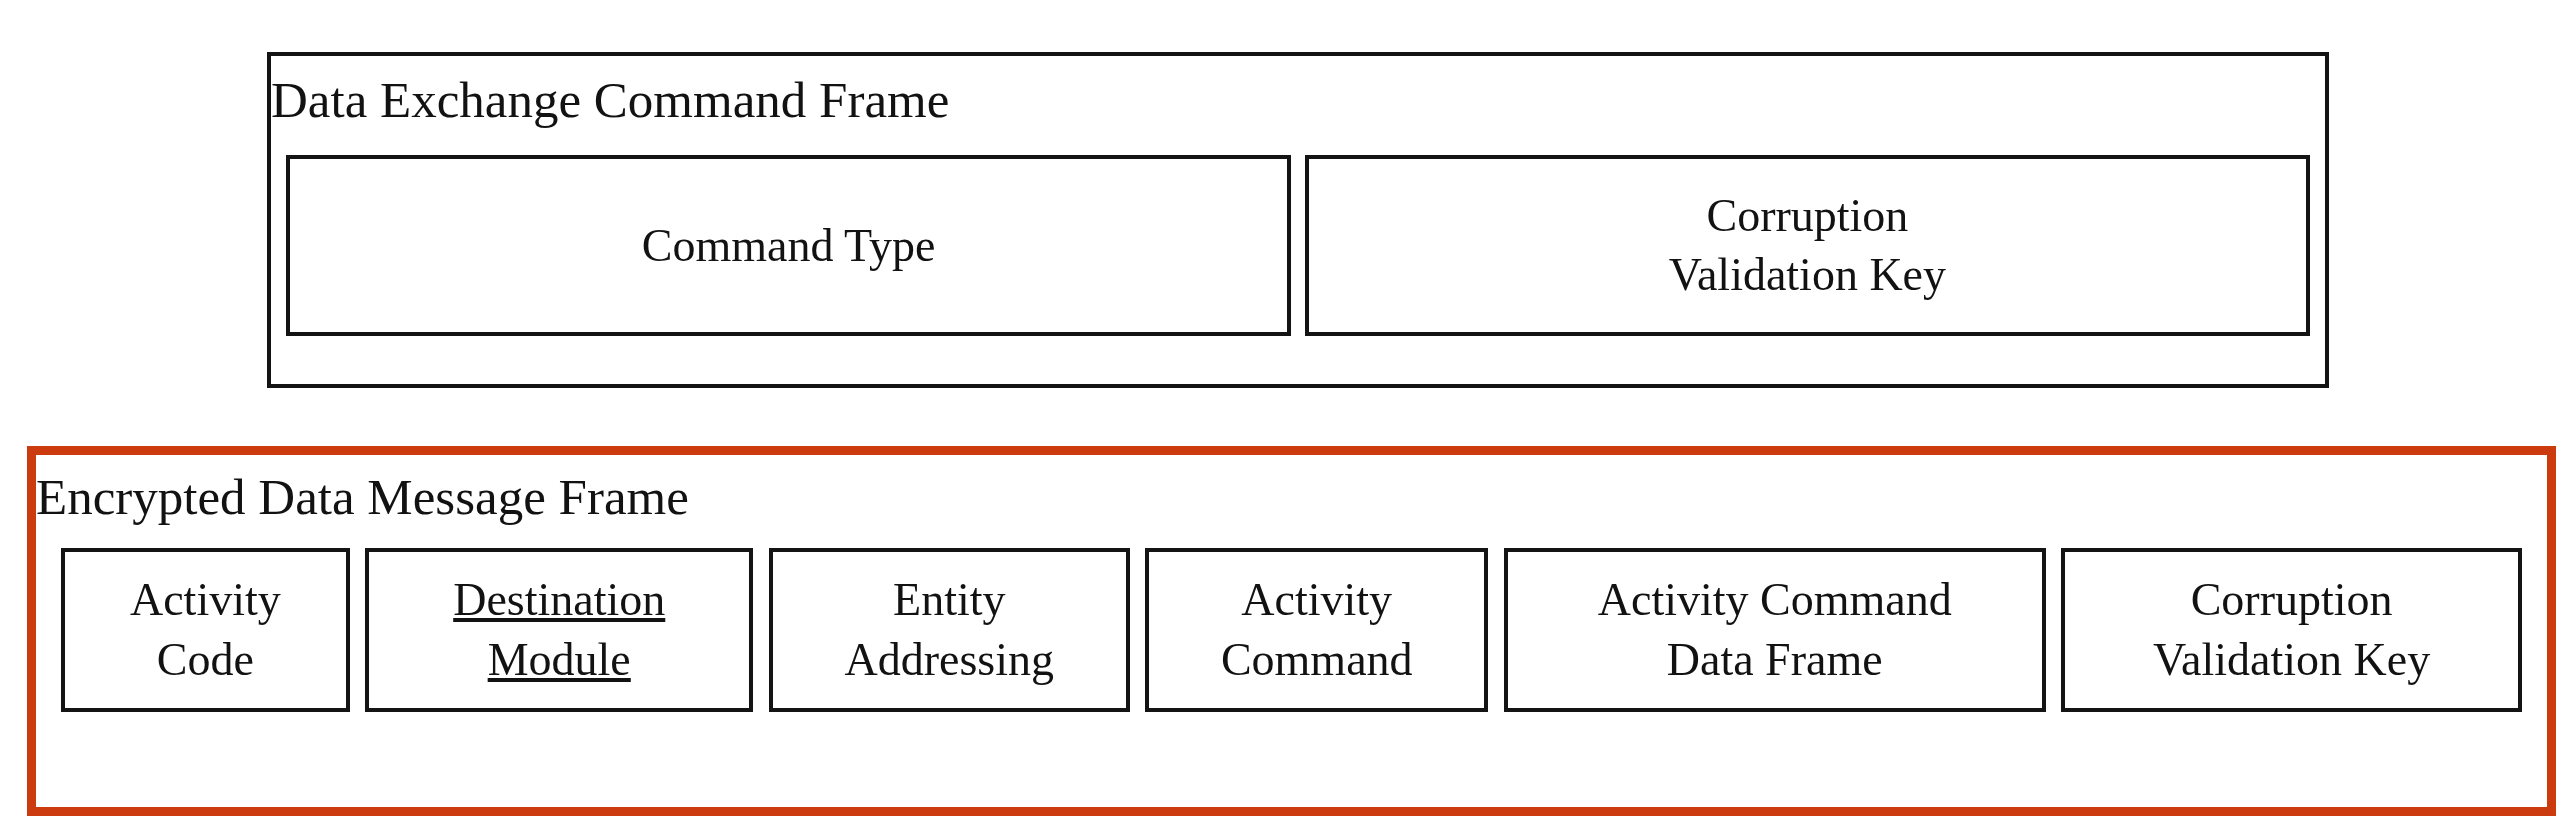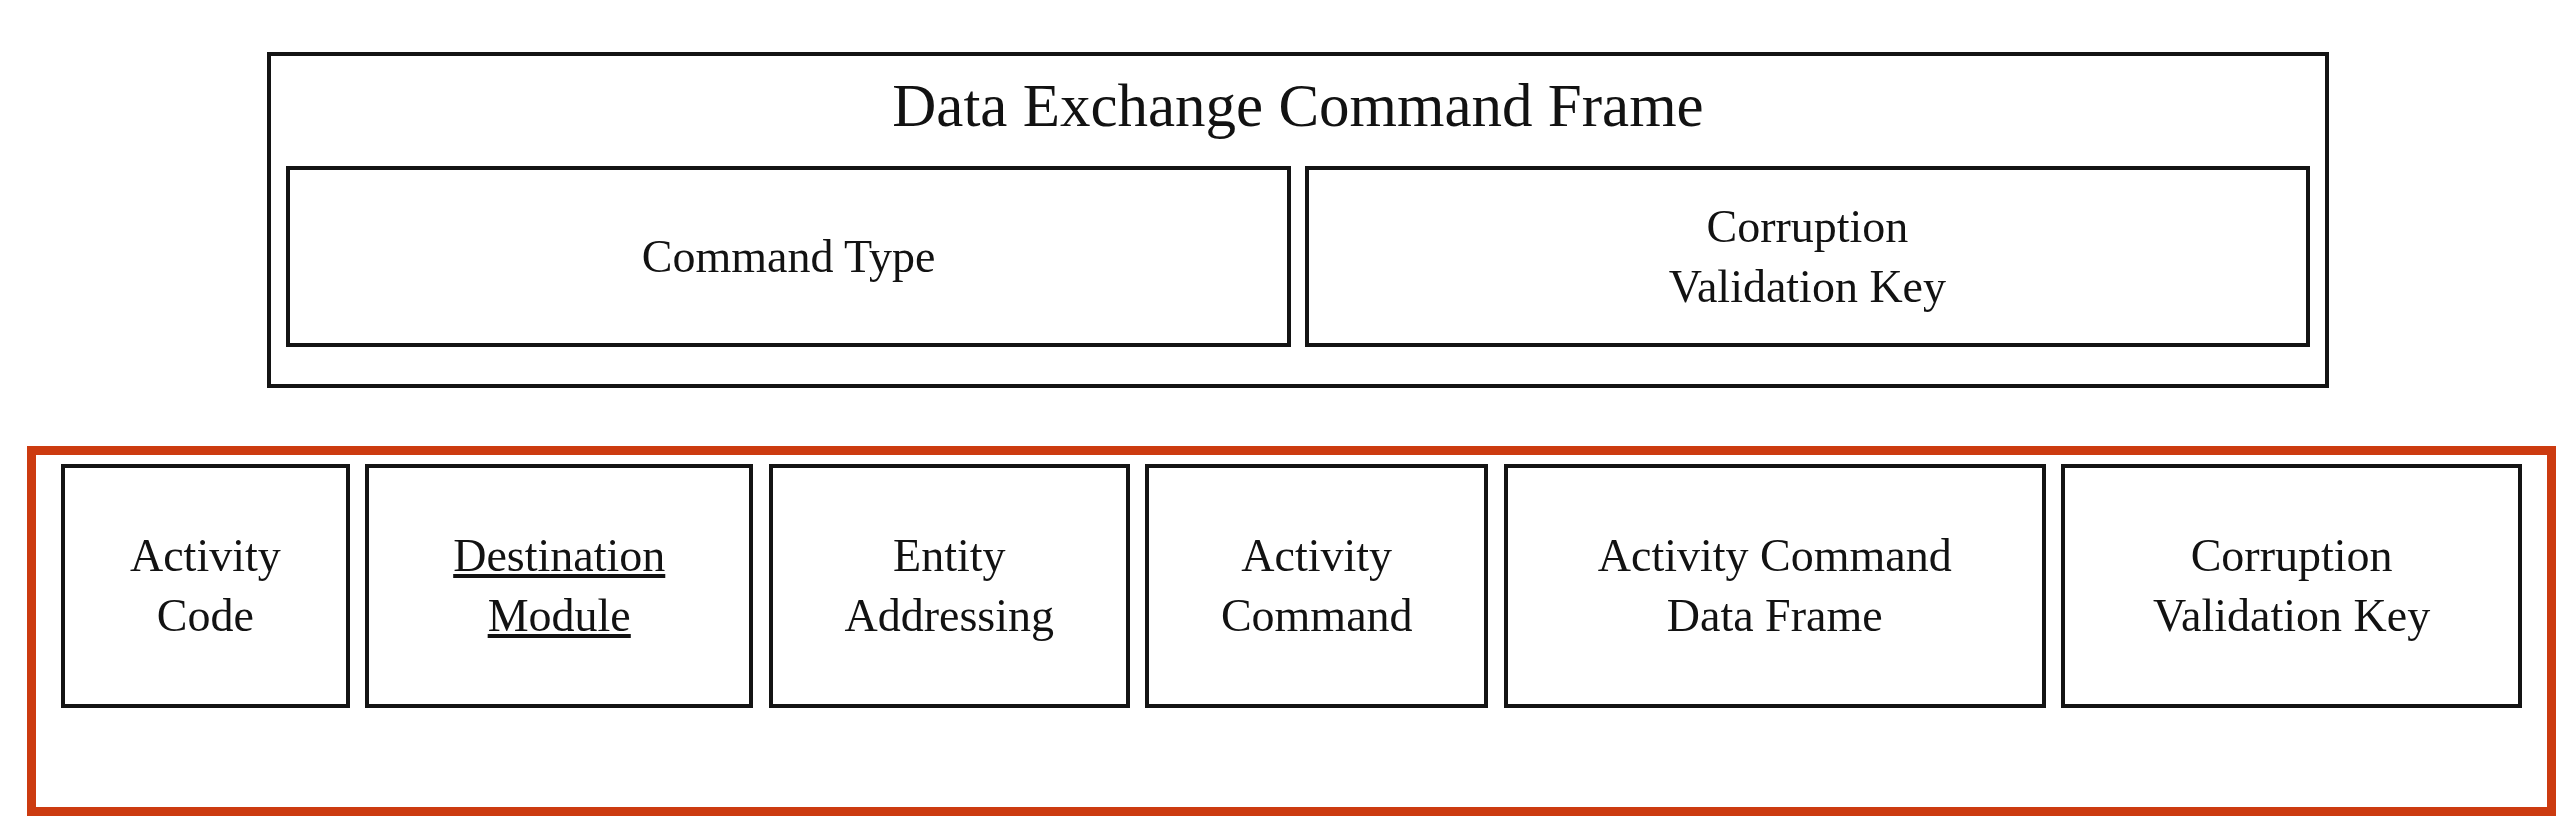--- a/index.html
+++ b/index.html
@@ -17,22 +17,21 @@
     overflow: hidden;
   }
   .frame {
     position: absolute;
     box-sizing: border-box;
     background: #ffffff;
     display: flex;
     flex-direction: column;
   }
   .frame-title {
-    text-align: center;
-    font-size: 61px;
+    font-size: 51px;
     line-height: 1.15;
     white-space: pre-line;
     flex: 0 0 auto;
   }
   .field-row {
     display: flex;
     flex: 0 0 auto;
     box-sizing: border-box;
   }
   .field-box {
@@ -80,22 +79,22 @@
     left: 27px;
     top: 446px;
     width: 2529px;
     height: 370px;
     border: 9.5px solid var(--hl);
   }
   .message-frame .frame-title {
     margin-top: 13.4px;
   }
   .message-frame .field-row {
-    margin-top: 9px;
-    height: 244px;
+    margin-top: 21px;
+    height: 164px;
     padding: 0 25px;
     gap: 15.3px;
   }
   .message-frame .field-box:nth-child(1) { flex: 310 0 0; }
   .message-frame .field-box:nth-child(2) { flex: 420 0 0; text-decoration: underline; }
   .message-frame .field-box:nth-child(3) { flex: 390 0 0; text-align: center; }
   .message-frame .field-box:nth-child(4) { flex: 370 0 0; }
   .message-frame .field-box:nth-child(5) { flex: 590 0 0; }
   .message-frame .field-box:nth-child(6) { flex: 500 0 0; }
 </style>
@@ -111,20 +110,21 @@
         <span class="field-label">Command Type</span>
       </div>
       <div class="field-box">
         <span class="field-label">Corruption
 Validation Key</span>
       </div>
     </div>
   </div>
 
   <div class="frame message-frame">
+    <div class="frame-title">Encrypted Data Message Frame</div>
     <div class="field-row">
       <div class="field-box">
         <span class="field-label">Activity
 Code</span>
       </div>
       <div class="field-box">
         <span class="field-label">Destination
 Module</span>
       </div>
       <div class="field-box">

